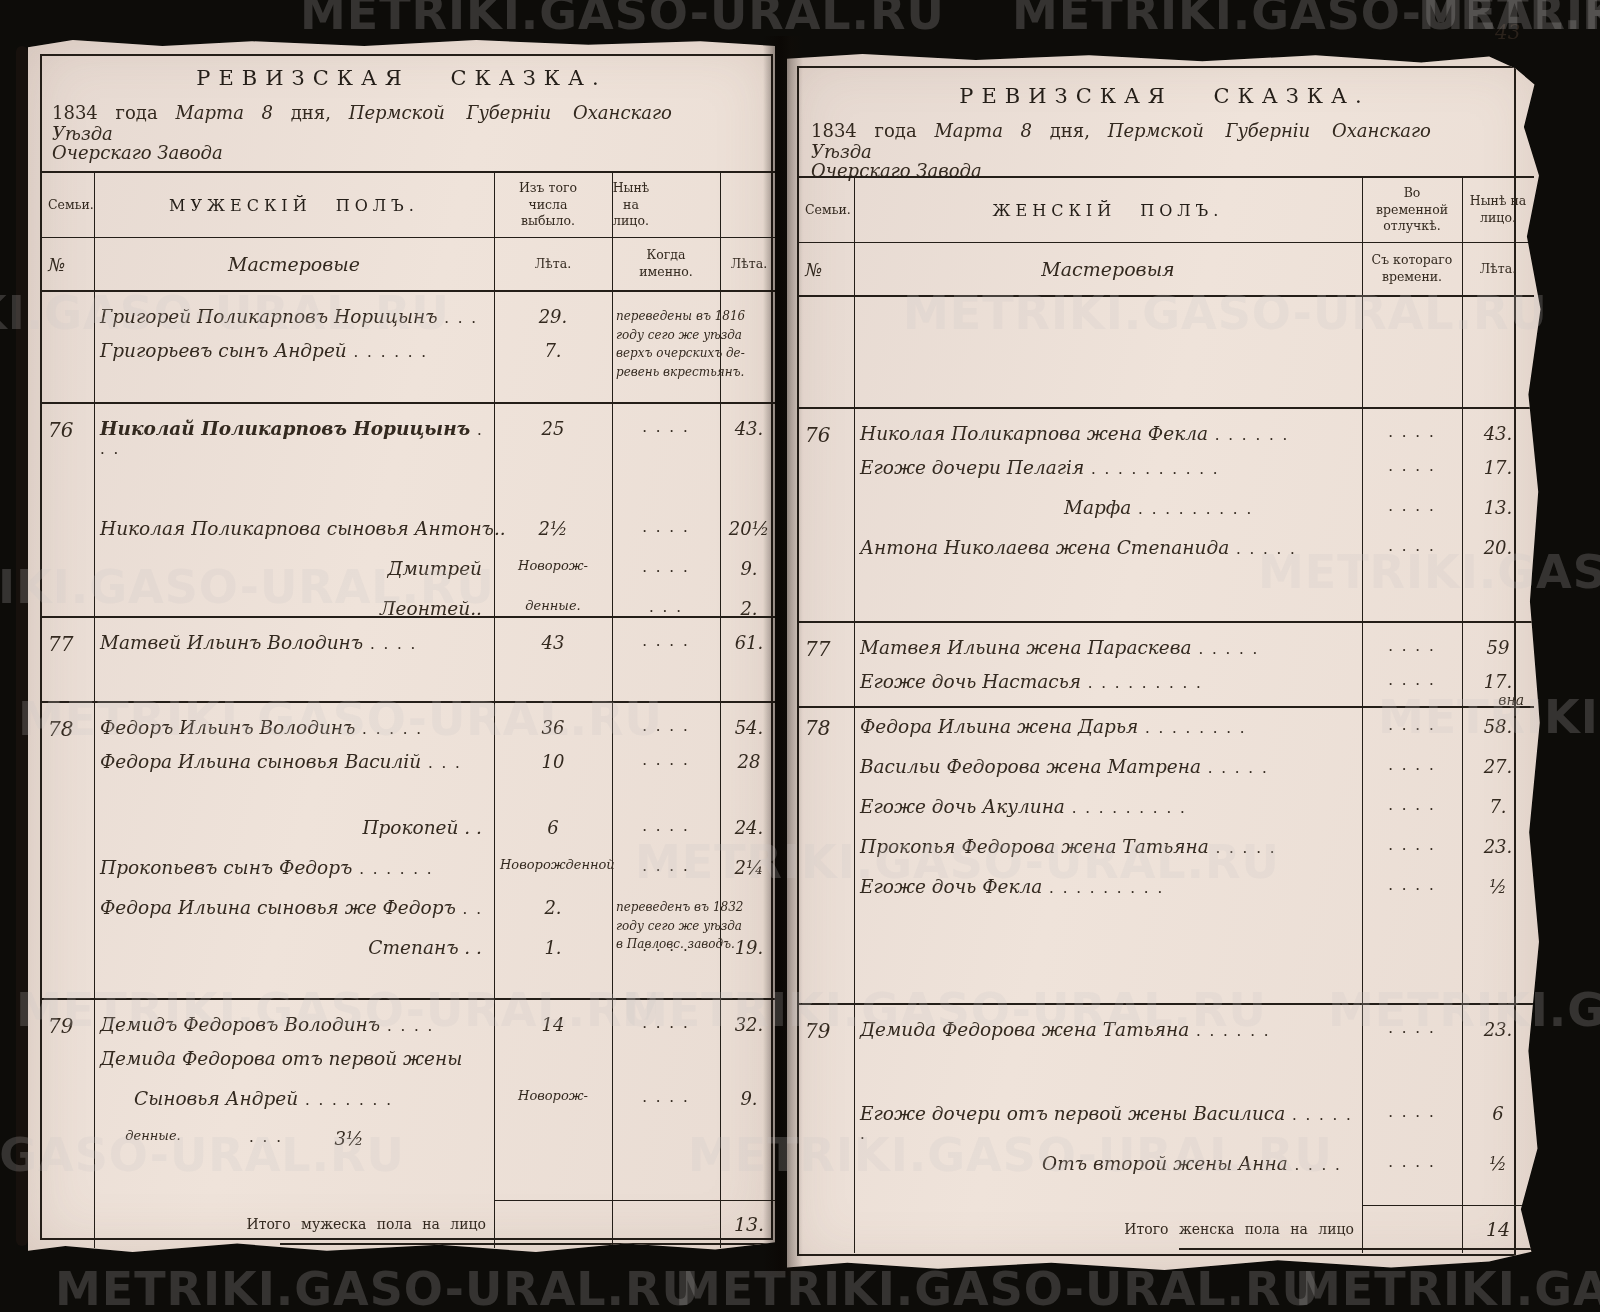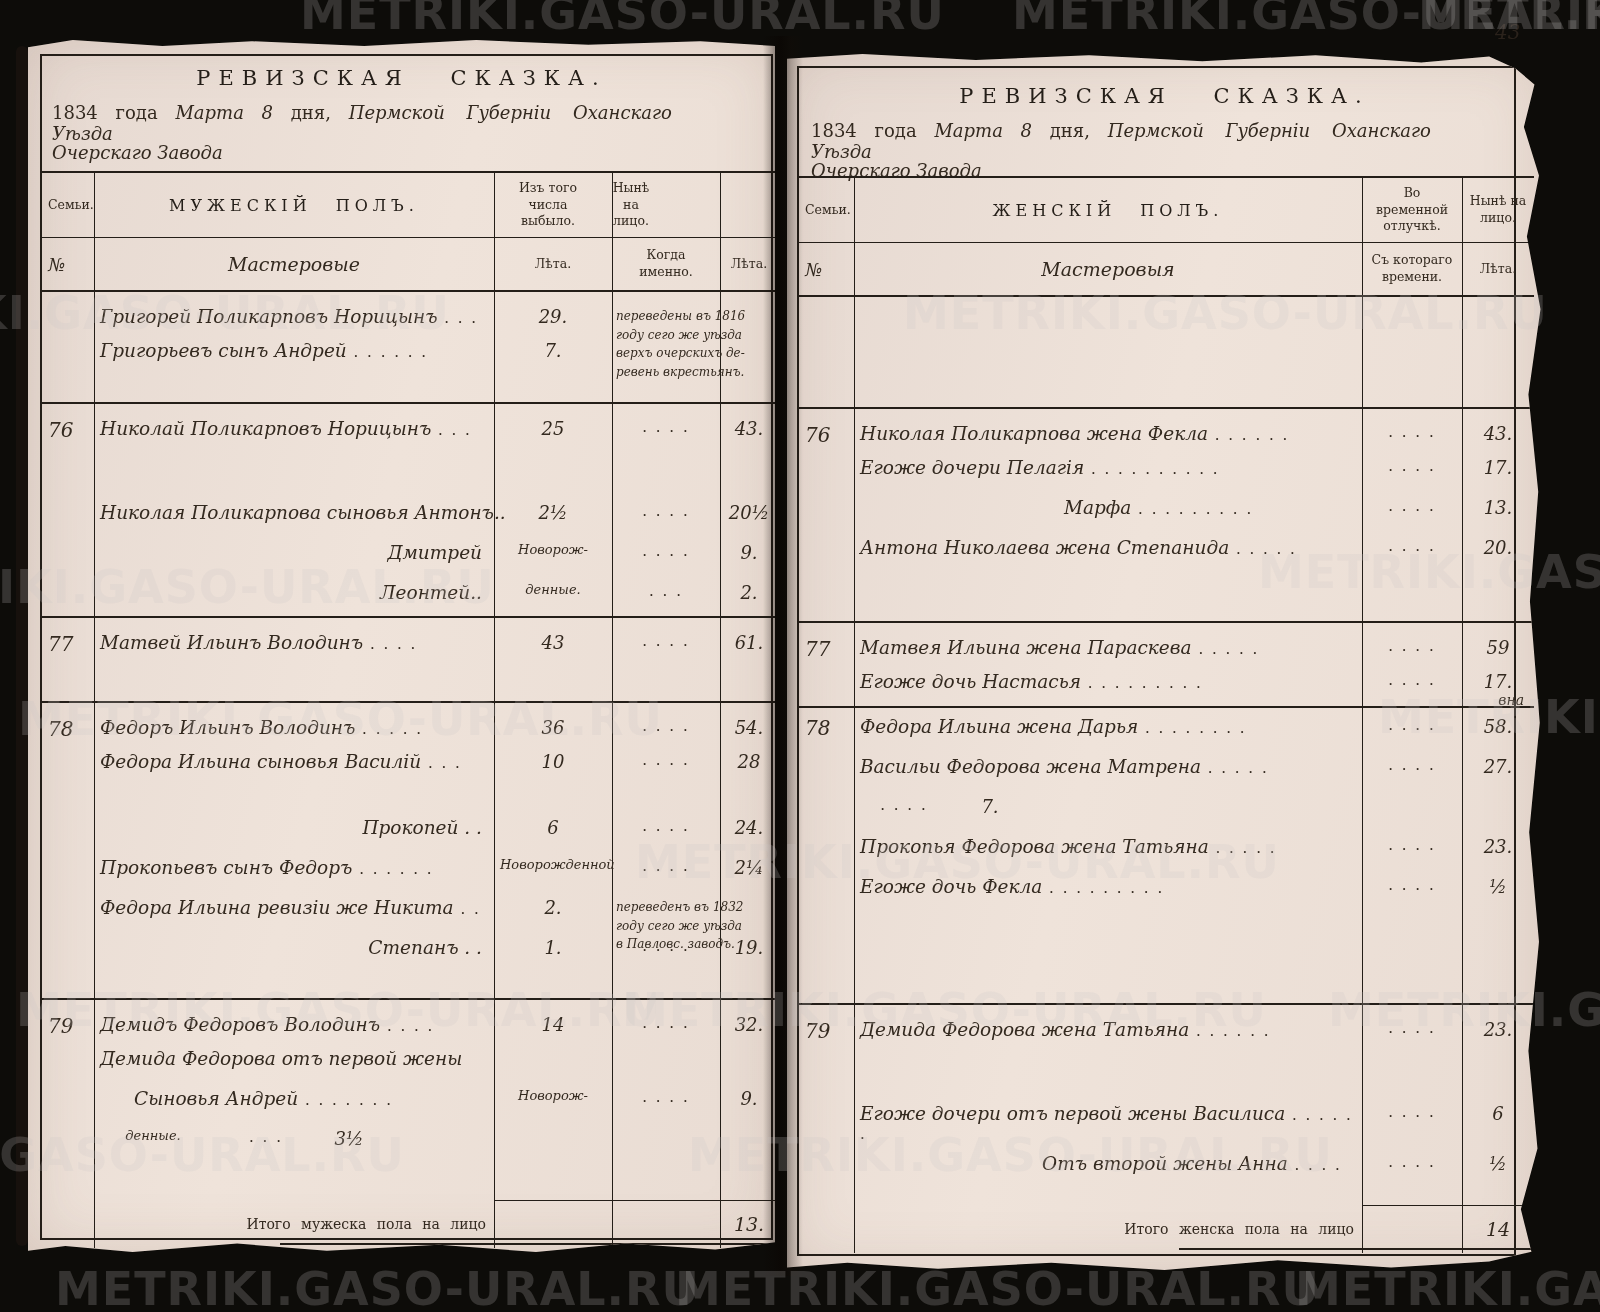--- a/index.html
+++ b/index.html
@@ -141,21 +141,21 @@
               <div class="c cL0 hw fam-no"></div>
               <div class="c cL1"><div class="hw name" style="display: inline;">Григорьевъ сынъ Андрей</div><div class="dots" style="display: inline;"> .   .   .   .   .   .</div></div>
               <div class="c cL2 hw num">7.</div>
               <div class="c cL3"></div>
               <div class="c cL4 hw num"></div>
             </div>
           </div>
           <div class="band vlinesL">
             <div class="trow">
               <div class="c cL0 hw fam-no">76</div>
-              <div class="c cL1"><div class="hw name" style="display: inline;">Николай Поликарповъ Норицынъ</div><div class="dots" style="display: inline;"> .   .   .</div></div>
+              <div class="c cL1"><div class="hw name" style="display: inline; font-weight: bold;">Николай Поликарповъ Норицынъ</div><div class="dots" style="display: inline;"> .   .   .</div></div>
               <div class="c cL2 hw num">25</div>
               <div class="c cL3">
                 <div class="dots">.    .    .    .</div>
               </div>
               <div class="c cL4 hw num">43.</div>
             </div>
             <div class="trow gap-lg">
               <div class="c cL0 hw fam-no"></div>
               <div class="c cL1"><div class="hw name" style="display: inline;">Николая Поликарпова сыновья Антонъ..</div></div>
               <div class="c cL2 hw num">2½</div>
@@ -226,21 +226,21 @@
               <div class="c cL0 hw fam-no"></div>
               <div class="c cL1"><div class="hw name" style="display: inline; margin-top: 44px;">Прокопьевъ сынъ Федоръ</div><div class="dots" style="display: inline;"> .   .   .   .   .   .</div></div>
               <div class="c cL2 hw num small-hw">Новорожденной</div>
               <div class="c cL3">
                 <div class="dots">.    .    .    .</div>
               </div>
               <div class="c cL4 hw num">2¼</div>
             </div>
             <div class="trow">
               <div class="c cL0 hw fam-no"></div>
-              <div class="c cL1"><div class="hw name" style="display: inline;">Федора Ильина ревизіи же Никита</div><div class="dots" style="display: inline;"> .  .</div></div>
+              <div class="c cL1"><div class="hw name" style="display: inline;">Федора Ильина сыновья же Федоръ</div><div class="dots" style="display: inline;"> .  .</div></div>
               <div class="c cL2 hw num">2.</div>
               <div class="c cL3">
                 <div class="note hw">
                   <div>переведенъ въ 1832</div>
                   <div>году сего же уѣзда</div>
                   <div>в Павловс. заводъ.</div>
                 </div>
               </div>
               <div class="c cL4 hw num"></div>
             </div>
@@ -395,20 +395,21 @@
             <div class="trow">
               <div class="c cR0 hw fam-no"></div>
               <div class="c cR1"><div class="hw name" style="display: inline;">Васильи Федорова жена Матрена</div><div class="dots" style="display: inline;"> .   .   .   .   .</div></div>
               <div class="c cR2">
                 <div class="dots">.   .   .   .</div>
               </div>
               <div class="c cR3 hw num">27.</div>
             </div>
             <div class="trow">
               <div class="c cR0 hw fam-no"></div>
+              <div class="c cR1"><div class="hw name" style="display: inline;">Егоже дочь Акулина</div><div class="dots" style="display: inline;"> .   .   .   .   .   .   .   .   .</div></div>
               <div class="c cR2">
                 <div class="dots">.   .   .   .</div>
               </div>
               <div class="c cR3 hw num">7.</div>
             </div>
             <div class="trow">
               <div class="c cR0 hw fam-no"></div>
               <div class="c cR1"><div class="hw name" style="display: inline;">Прокопья Федорова жена Татьяна</div><div class="dots" style="display: inline;"> .   .   .   .   .</div></div>
               <div class="c cR2">
                 <div class="dots">.   .   .   .</div>

